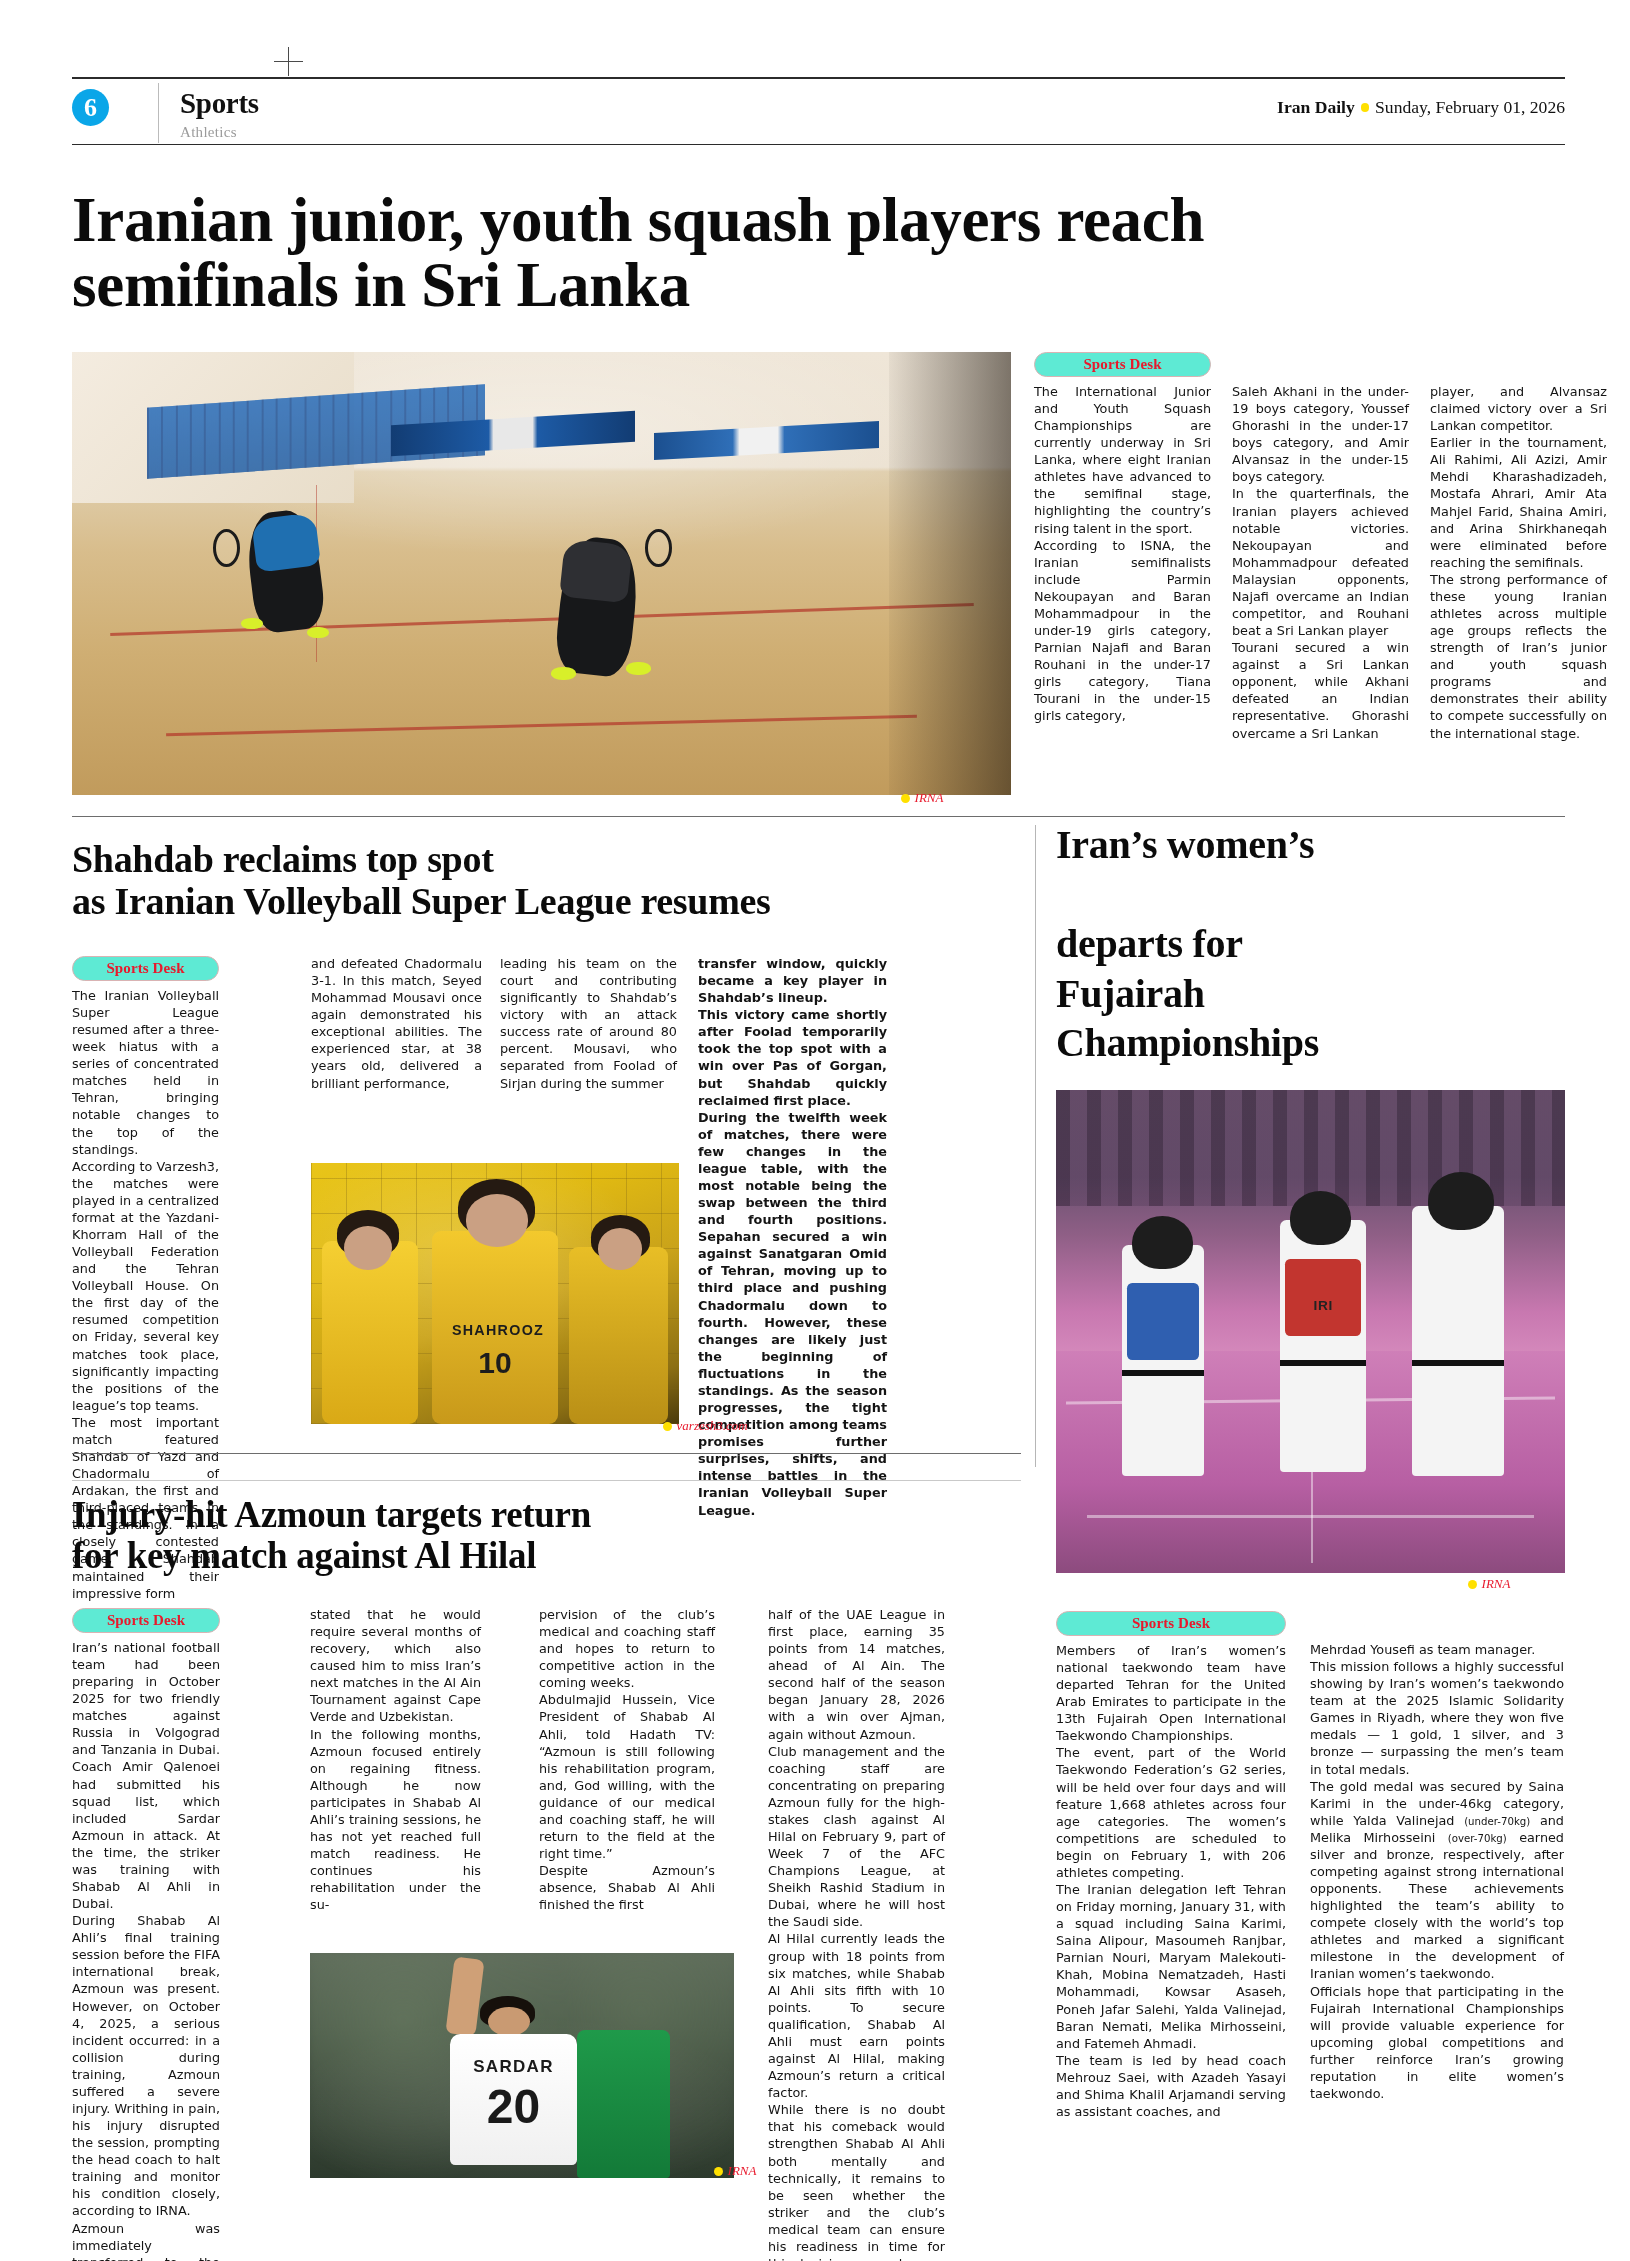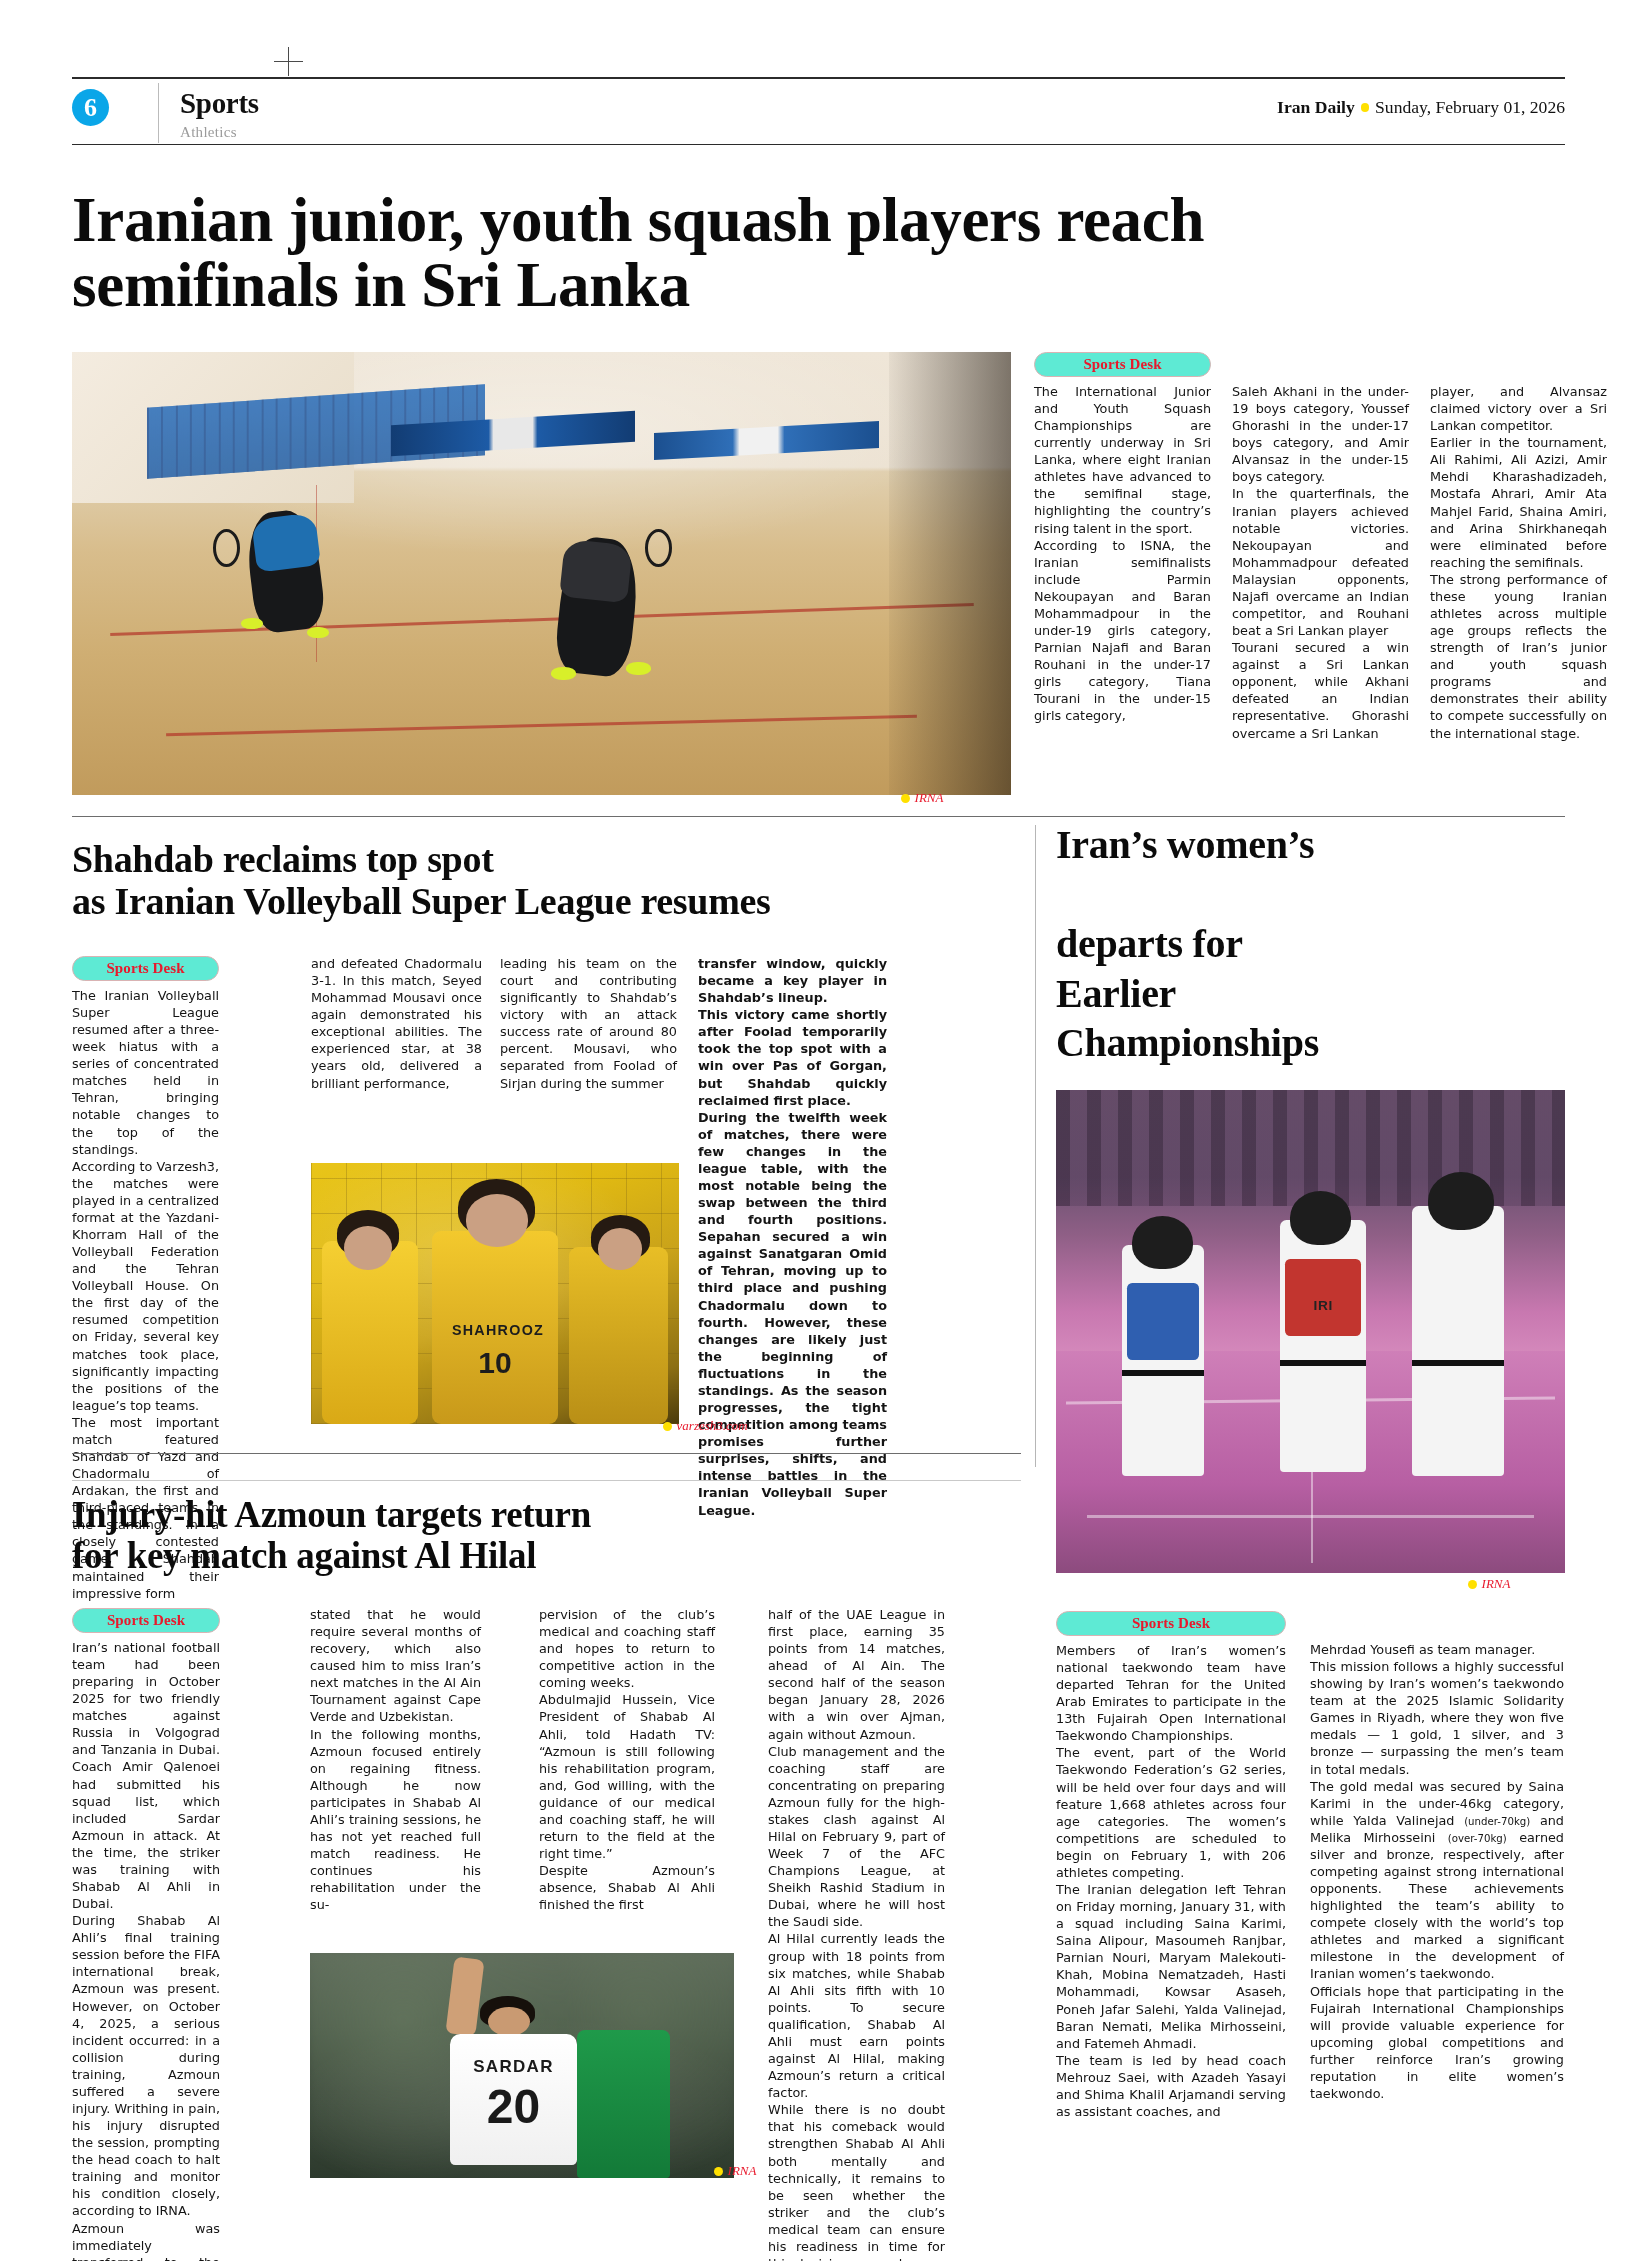--- a/index.html
+++ b/index.html
@@ -462,21 +462,21 @@
 
     <div class="rule-med" style="position:absolute; left:0; top:613px; width:949px;"></div>
   </div>
 
   <div style="position:absolute; left:1035px; top:825px; width:1.3px; height:642px; background:#b6b6b6;"></div>
 
   <div class="article" style="left:1056px; top:825px; width:509px; height:1356px;">
 
     <div class="headline" style="position:absolute; left:0; top:0; width:509px; font-size:40px; line-height:1.0;">Iran’s women’s</div>
     <div class="headline" style="position:absolute; left:0; top:99px; width:509px; font-size:40px; line-height:1.0;">departs for</div>
-    <div class="headline" style="position:absolute; left:0; top:149px; width:509px; font-size:40px; line-height:1.0;">Earlier</div>
+    <div class="headline" style="position:absolute; left:0; top:149px; width:509px; font-size:40px; line-height:1.0;">Fujairah</div>
     <div class="headline" style="position:absolute; left:0; top:198px; width:509px; font-size:40px; line-height:1.0;">Championships</div>
 
     <div class="photo photo-tkd" style="left:0px; top:265px; width:509px; height:483px;">
       <div class="tkd-crowd"></div>
       <div class="tkd-mat"></div>
       <div class="tkd-mat-line" style="left:2%; top:64%; width:96%; transform:rotate(-0.6deg);"></div>
       <div class="tkd-mat-line" style="left:6%; top:88%; width:88%;"></div>
       <div class="tkd-mat-line" style="left:50%; top:58%; width:2.6px; height:40%;"></div>
 
       <div class="tkd-athlete" style="left:13%; top:32%; width:16%; height:48%;"></div>

